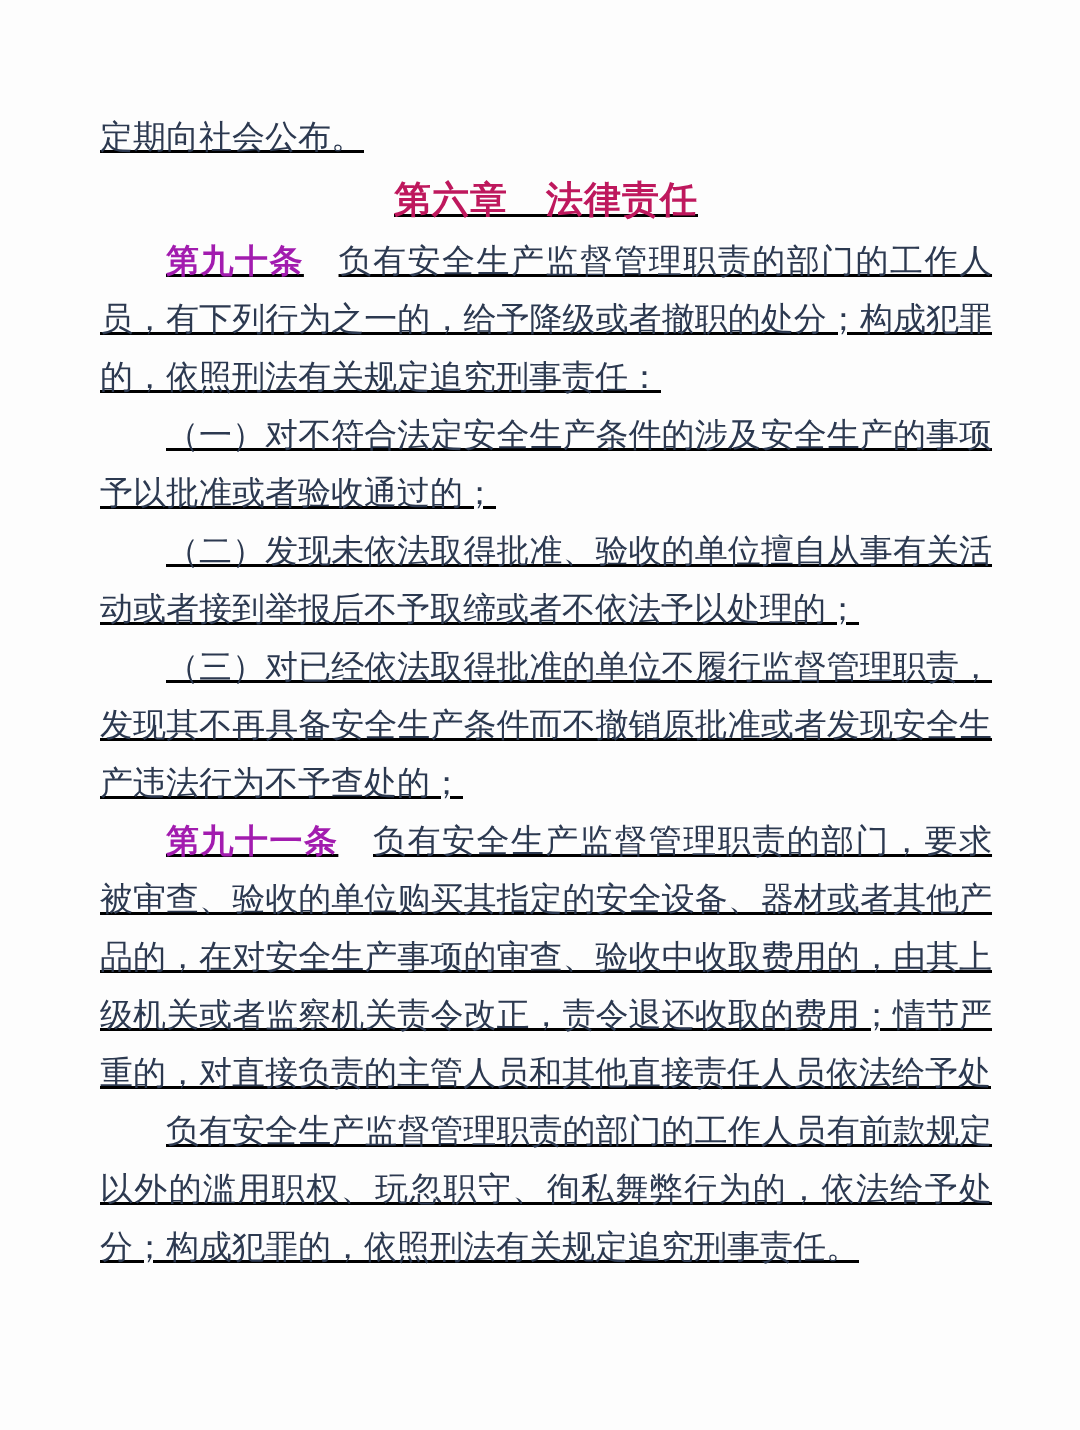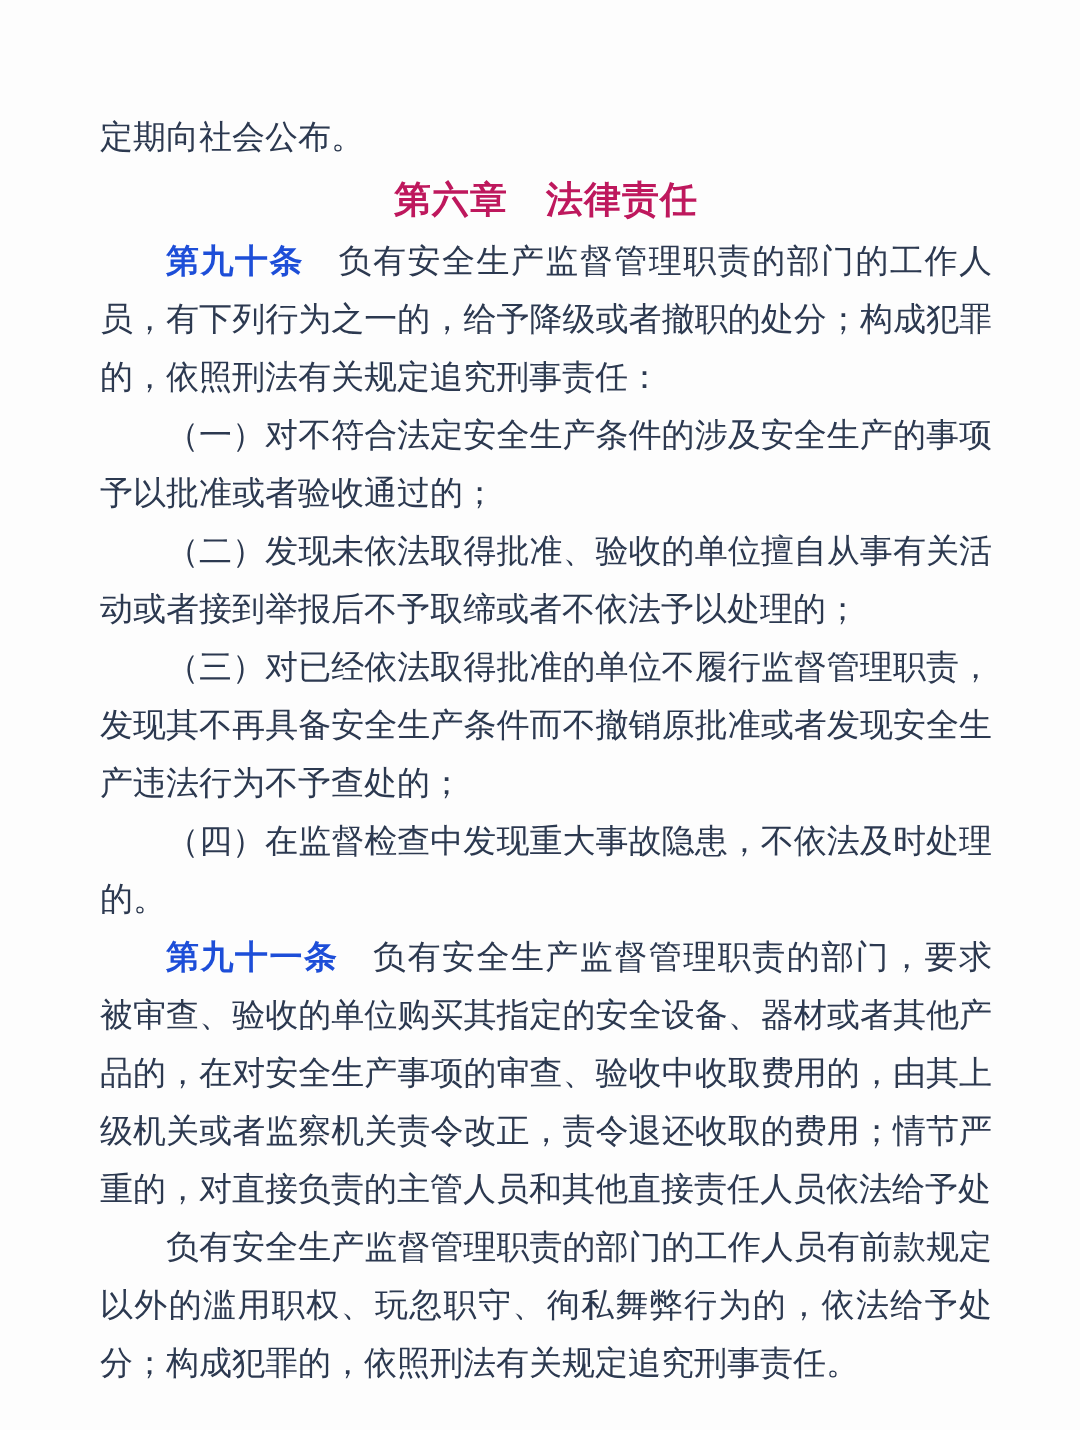--- a/index.html
+++ b/index.html
@@ -8,20 +8,21 @@
     background: #fdfdfd;
   }
   .page {
     position: relative;
     width: 1080px;
     height: 1430px;
     background: #fdfdfd;
     overflow: hidden;
     box-sizing: border-box;
     padding: 108px 88px 6px 100px;
+    text-decoration: underline;
   }
   .doc {
     width: 892px;
     color: #2c3950;
     font-family: "Liberation Serif", "DejaVu Serif", serif;
     font-size: 33px;
     line-height: 58px;
   }
   .doc p {
     margin: 0;
@@ -37,21 +38,21 @@
     font-family: "Liberation Sans", "DejaVu Sans", sans-serif;
     font-weight: 700;
     font-size: 37px;
     line-height: 60px;
     color: #be185d;
     letter-spacing: 1px;
   }
   .article-number {
     font-family: "Liberation Sans", "DejaVu Sans", sans-serif;
     font-weight: 700;
-    color: #1d4ed8;
+    color: #a21caf;
     margin-right: 1.05em;
   }
 </style>
 </head>
 <body>
 
 <div class="page">
   <div class="doc">
 
     <p class="no-indent">定期向社会公布。</p>
@@ -61,21 +62,20 @@
     <p>
       <span class="article-number">第九十条</span><span>负有安全生产监督管理职责的部门的工作人员，有下列行为之一的，给予降级或者撤职的处分；构成犯罪的，依照刑法有关规定追究刑事责任：</span>
     </p>
 
     <p>（一）对不符合法定安全生产条件的涉及安全生产的事项予以批准或者验收通过的；</p>
 
     <p>（二）发现未依法取得批准、验收的单位擅自从事有关活动或者接到举报后不予取缔或者不依法予以处理的；</p>
 
     <p>（三）对已经依法取得批准的单位不履行监督管理职责，发现其不再具备安全生产条件而不撤销原批准或者发现安全生产违法行为不予查处的；</p>
 
-    <p>（四）在监督检查中发现重大事故隐患，不依法及时处理的。</p>
 
     <p>
       <span class="article-number">第九十一条</span><span>负有安全生产监督管理职责的部门，要求被审查、验收的单位购买其指定的安全设备、器材或者其他产品的，在对安全生产事项的审查、验收中收取费用的，由其上级机关或者监察机关责令改正，责令退还收取的费用；情节严重的，对直接负责的主管人员和其他直接责任人员依法给予处</span>
     </p>
 
     <p>负有安全生产监督管理职责的部门的工作人员有前款规定以外的滥用职权、玩忽职守、徇私舞弊行为的，依法给予处分；构成犯罪的，依照刑法有关规定追究刑事责任。</p>
 
   </div>
 </div>
 

